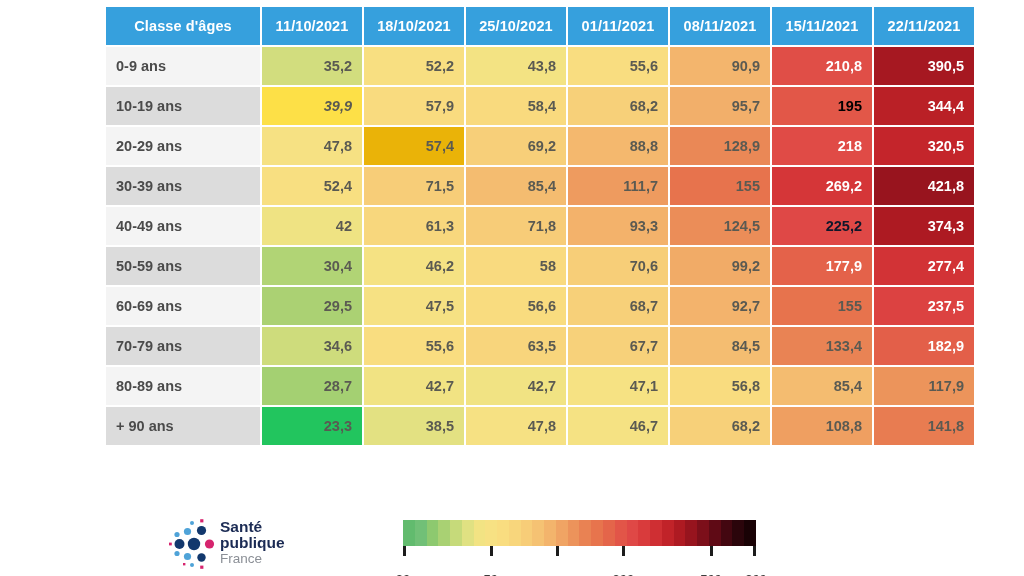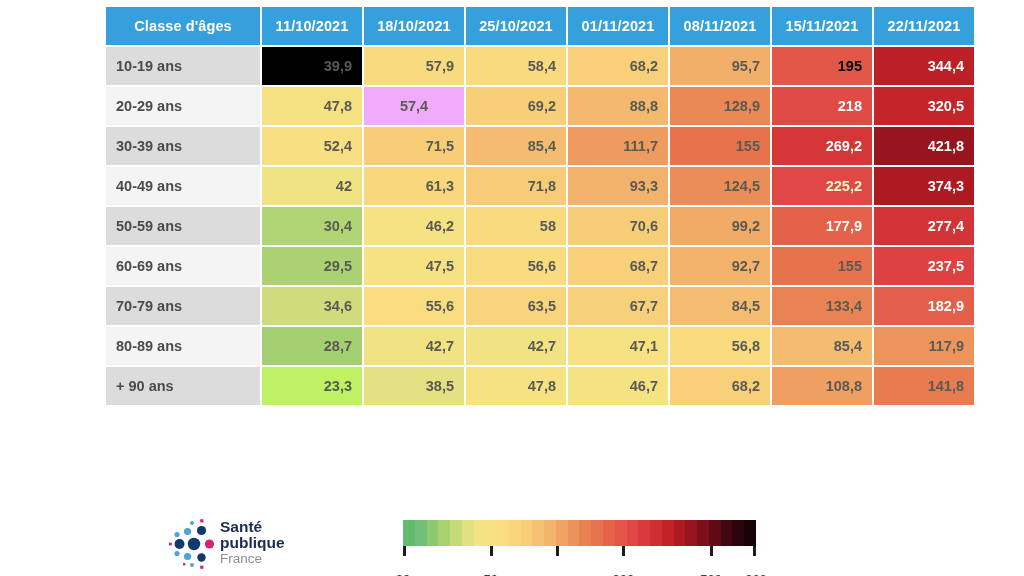--- a/index.html
+++ b/index.html
@@ -167,33 +167,43 @@
           <th>18/10/2021</th>
           <th>25/10/2021</th>
           <th>01/11/2021</th>
           <th>08/11/2021</th>
           <th>15/11/2021</th>
           <th>22/11/2021</th>
         </tr>
     </thead>
     <tbody id="table-body">
         <tr>
+          <td class="agecell odd">0-9 ans</td>
+          <td class="valcell" style="background: rgb(210, 221, 126); color: rgb(90, 90, 82);">35,2</td>
+          <td class="valcell" style="background: rgb(248, 223, 129); color: rgb(90, 90, 82);">52,2</td>
+          <td class="valcell" style="background: rgb(243, 227, 131); color: rgb(90, 90, 82);">43,8</td>
+          <td class="valcell" style="background: rgb(249, 221, 128); color: rgb(90, 90, 82);">55,6</td>
+          <td class="valcell" style="background: rgb(243, 181, 109); color: rgb(90, 90, 82);">90,9</td>
+          <td class="valcell" style="background: rgb(224, 78, 71); color: rgb(255, 255, 255);">210,8</td>
+          <td class="valcell" style="background: rgb(166, 24, 33); color: rgb(255, 255, 255);">390,5</td>
+        </tr>
+        <tr>
           <td class="agecell even">10-19 ans</td>
-          <td class="valcell" style="background: #000000; color: rgb(90, 90, 82);">39,9</td>
+          <td class="valcell" style="background: #fde047; color: rgb(90, 90, 82); font-style: italic;">39,9</td>
           <td class="valcell" style="background: rgb(249, 219, 127); color: rgb(90, 90, 82);">57,9</td>
           <td class="valcell" style="background: rgb(249, 218, 126); color: rgb(90, 90, 82);">58,4</td>
           <td class="valcell" style="background: rgb(247, 208, 121); color: rgb(90, 90, 82);">68,2</td>
           <td class="valcell" style="background: rgb(242, 175, 106); color: rgb(90, 90, 82);">95,7</td>
           <td class="valcell" style="background: rgb(226, 87, 72); color: #000000;">195</td>
           <td class="valcell" style="background: rgb(186, 32, 38); color: rgb(255, 255, 255);">344,4</td>
         </tr>
         <tr>
           <td class="agecell odd">20-29 ans</td>
           <td class="valcell" style="background: rgb(246, 225, 131); color: rgb(90, 90, 82);">47,8</td>
-          <td class="valcell" style="background: #f0abfc; color: rgb(90, 90, 82); text-align: center;">57,4</td>
+          <td class="valcell" style="background: #eab308; color: rgb(90, 90, 82);">57,4</td>
           <td class="valcell" style="background: rgb(247, 207, 121); color: rgb(90, 90, 82);">69,2</td>
           <td class="valcell" style="background: rgb(244, 184, 110); color: rgb(90, 90, 82);">88,8</td>
           <td class="valcell" style="background: rgb(234, 136, 86); color: rgb(90, 90, 82);">128,9</td>
           <td class="valcell" style="background: rgb(224, 75, 70); color: rgb(255, 255, 255);">218</td>
           <td class="valcell" style="background: rgb(196, 37, 43); color: rgb(255, 255, 255);">320,5</td>
         </tr>
         <tr>
           <td class="agecell even">30-39 ans</td>
           <td class="valcell" style="background: rgb(248, 223, 129); color: rgb(90, 90, 82);">52,4</td>
           <td class="valcell" style="background: rgb(247, 205, 120); color: rgb(90, 90, 82);">71,5</td>
@@ -203,21 +213,21 @@
           <td class="valcell" style="background: rgb(213, 54, 56); color: rgb(255, 255, 255);">269,2</td>
           <td class="valcell" style="background: rgb(152, 20, 30); color: rgb(255, 255, 255);">421,8</td>
         </tr>
         <tr>
           <td class="agecell odd">40-49 ans</td>
           <td class="valcell" style="background: rgb(239, 227, 131); color: rgb(90, 90, 82);">42</td>
           <td class="valcell" style="background: rgb(248, 215, 125); color: rgb(90, 90, 82);">61,3</td>
           <td class="valcell" style="background: rgb(247, 204, 120); color: rgb(90, 90, 82);">71,8</td>
           <td class="valcell" style="background: rgb(243, 178, 107); color: rgb(90, 90, 82);">93,3</td>
           <td class="valcell" style="background: rgb(235, 141, 88); color: rgb(90, 90, 82);">124,5</td>
-          <td class="valcell" style="background: rgb(223, 72, 70); color: #fef9c3; margin-left: 11px;">225,2</td>
+          <td class="valcell" style="background: rgb(223, 72, 70); color: #0f172a; margin-left: 11px;">225,2</td>
           <td class="valcell" style="background: rgb(173, 26, 34); color: rgb(255, 255, 255);">374,3</td>
         </tr>
         <tr>
           <td class="agecell even">50-59 ans</td>
           <td class="valcell" style="background: rgb(177, 212, 117); color: rgb(90, 90, 82);">30,4</td>
           <td class="valcell" style="background: rgb(245, 226, 131); color: rgb(90, 90, 82);">46,2</td>
           <td class="valcell" style="background: rgb(249, 218, 127); color: rgb(90, 90, 82); margin-top: 24px;">58</td>
           <td class="valcell" style="background: rgb(247, 206, 120); color: rgb(90, 90, 82);">70,6</td>
           <td class="valcell" style="background: rgb(241, 171, 103); color: rgb(90, 90, 82);">99,2</td>
           <td class="valcell" style="background: rgb(228, 98, 74); color: rgb(255, 255, 255);">177,9</td>
@@ -248,21 +258,21 @@
           <td class="valcell" style="background: rgb(164, 208, 114); color: rgb(90, 90, 82); text-align: right;">28,7</td>
           <td class="valcell" style="background: rgb(241, 227, 131); color: rgb(90, 90, 82);">42,7</td>
           <td class="valcell" style="background: rgb(241, 227, 131); color: rgb(90, 90, 82);">42,7</td>
           <td class="valcell" style="background: rgb(246, 226, 131); color: rgb(90, 90, 82);">47,1</td>
           <td class="valcell" style="background: rgb(249, 220, 127); color: rgb(90, 90, 82);">56,8</td>
           <td class="valcell" style="background: rgb(244, 188, 112); color: rgb(90, 90, 82);">85,4</td>
           <td class="valcell" style="background: rgb(236, 148, 91); color: rgb(90, 90, 82);">117,9</td>
         </tr>
         <tr>
           <td class="agecell even">+ 90 ans</td>
-          <td class="valcell" style="background: #bef264; color: rgb(90, 90, 82);">23,3</td>
+          <td class="valcell" style="background: #22c55e; color: rgb(90, 90, 82);">23,3</td>
           <td class="valcell" style="background: rgb(227, 225, 130); color: rgb(90, 90, 82);">38,5</td>
           <td class="valcell" style="background: rgb(246, 225, 131); color: rgb(90, 90, 82);">47,8</td>
           <td class="valcell" style="background: rgb(245, 226, 131); color: rgb(90, 90, 82);">46,7</td>
           <td class="valcell" style="background: rgb(247, 208, 121); color: rgb(90, 90, 82);">68,2</td>
           <td class="valcell" style="background: rgb(239, 159, 97); color: rgb(90, 90, 82);">108,8</td>
           <td class="valcell" style="background: rgb(232, 124, 81); color: rgb(90, 90, 82);">141,8</td>
         </tr>
       </tbody>
   </table>
 </div>

